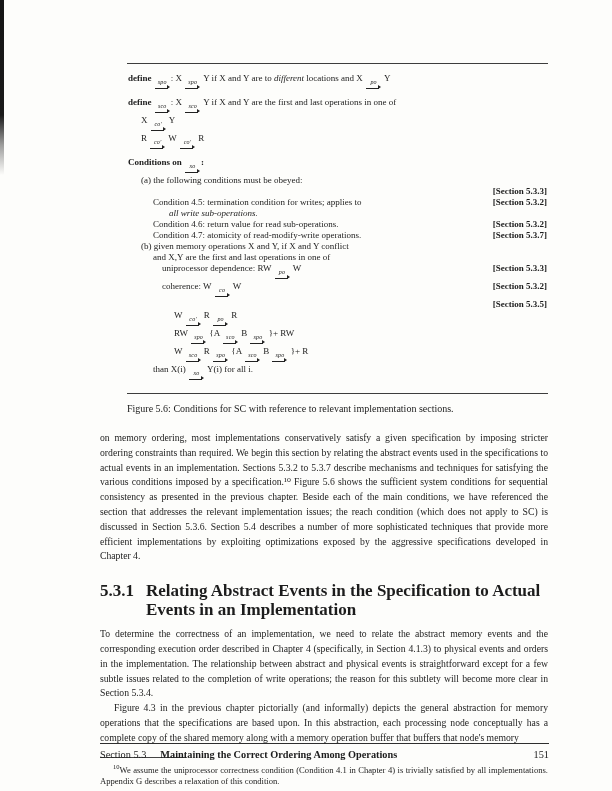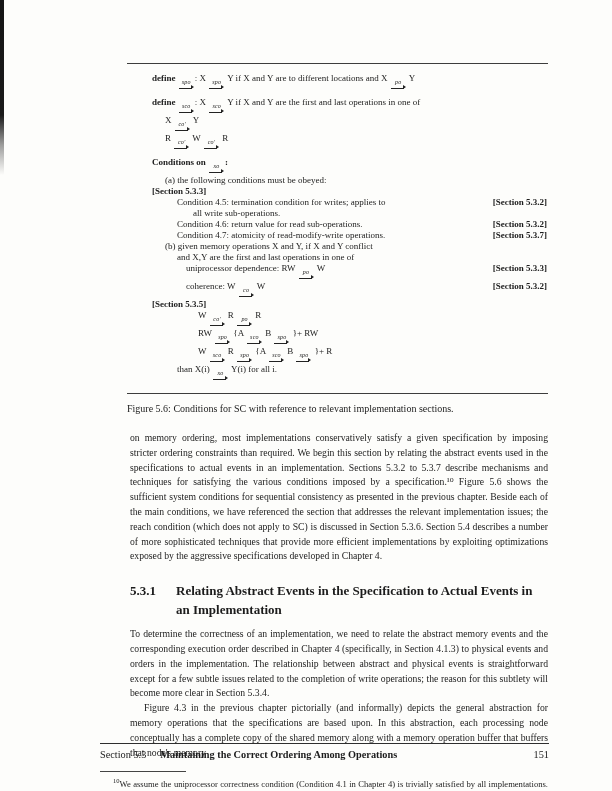--- a/index.html
+++ b/index.html
@@ -20,26 +20,26 @@
 
   
   .figure{
     margin-top:63px;
     margin-left:27px;
     border-top:1.2px solid #3d3d3d;
     border-bottom:1.2px solid #3d3d3d;
     padding:9px 1px 11px 1px;
     font-size:9px;
   }
-  .fl{display:flex;justify-content:flex-start;align-items:baseline;line-height:11px;margin-left:24px;}
+  .fl{display:flex;justify-content:flex-end;align-items:baseline;line-height:11px;}
   .fl.gap{margin-top:6px;}
   .fc{flex:1;}
   .fsec{font-weight:bold;white-space:nowrap;font-size:9px;}
   .b{font-weight:bold;}
-  .i{}
+  .i{font-style:italic;}
   .ind0{margin-left:0;}
   .ind1{display:inline-block;margin-left:13px;}
   .ind2{display:inline-block;margin-left:25px;}
   .ind3{display:inline-block;margin-left:34px;}
   .ind4{display:inline-block;margin-left:41px;}
   .ind5{display:inline-block;margin-left:46px;}
   .fc.ind1,.fc.ind2,.fc.ind3,.fc.ind4,.fc.ind5{display:block;}
 
   
   .rel{display:inline-flex;flex-direction:column;align-items:center;vertical-align:-3px;margin:0 1px;}
@@ -48,26 +48,26 @@
   .rarr::before{content:"";position:absolute;left:0;right:2px;top:2.6px;height:1px;background:#222;}
   .rarr::after{content:"";position:absolute;right:0;top:.4px;width:0;height:0;
     border-left:3.6px solid #222;border-top:2.6px solid transparent;border-bottom:2.6px solid transparent;}
 
   .caption{
     margin-top:9px;margin-left:27px;width:421px;
     text-align:left;font-size:10px;
   }
 
   
-  .body-text{margin-top:17px;font-size:9.7px;line-height:14.8px;text-align:justify;margin-left:30px;}
+  .body-text{margin-top:17px;font-size:9.7px;line-height:14.8px;text-align:justify;}
   .para{margin:0;}
   .para.indent{text-indent:14px;}
   .heading{
     display:flex;margin-top:17px;margin-bottom:8px;
-    font-weight:bold;font-size:13px;line-height:19px;
+    font-weight:bold;font-size:17px;line-height:19px;
   }
   .heading .hnum{width:46px;flex:none;}
   .heading .htitle{flex:1;text-align:left;}
 
   
   .footnote{margin-top:11px;font-size:8.6px;line-height:11.6px;text-align:justify;}
   .fn-rule{width:86px;border-top:1px solid #444;margin-bottom:3px;}
   .footnote p{margin:0;text-indent:13px;}
   sup{font-size:6.5px;}
 

